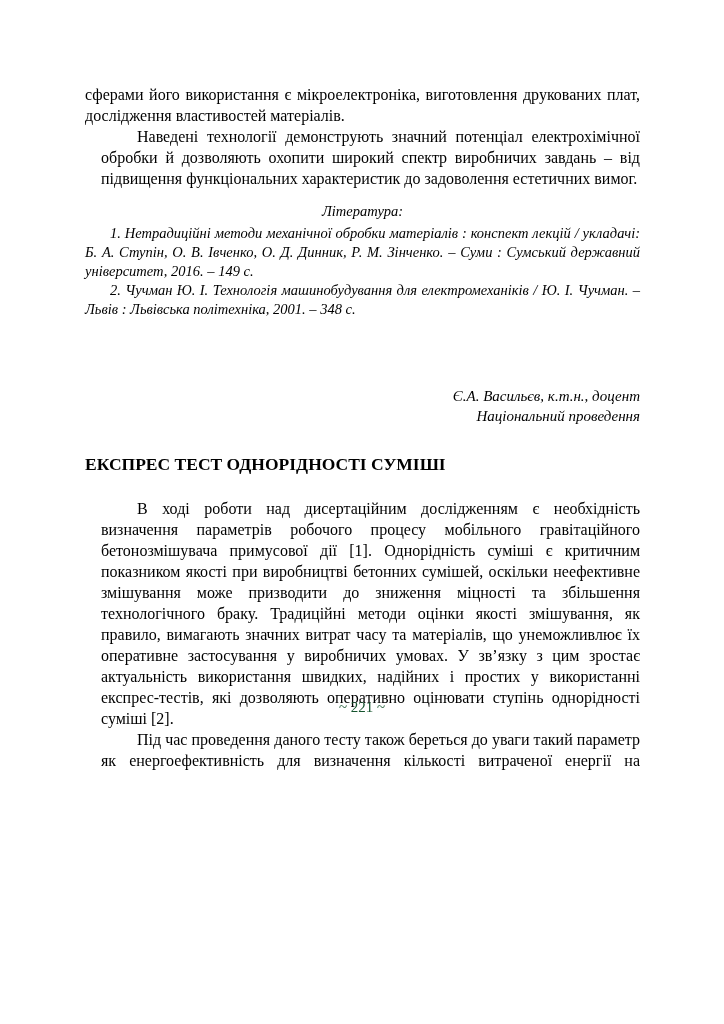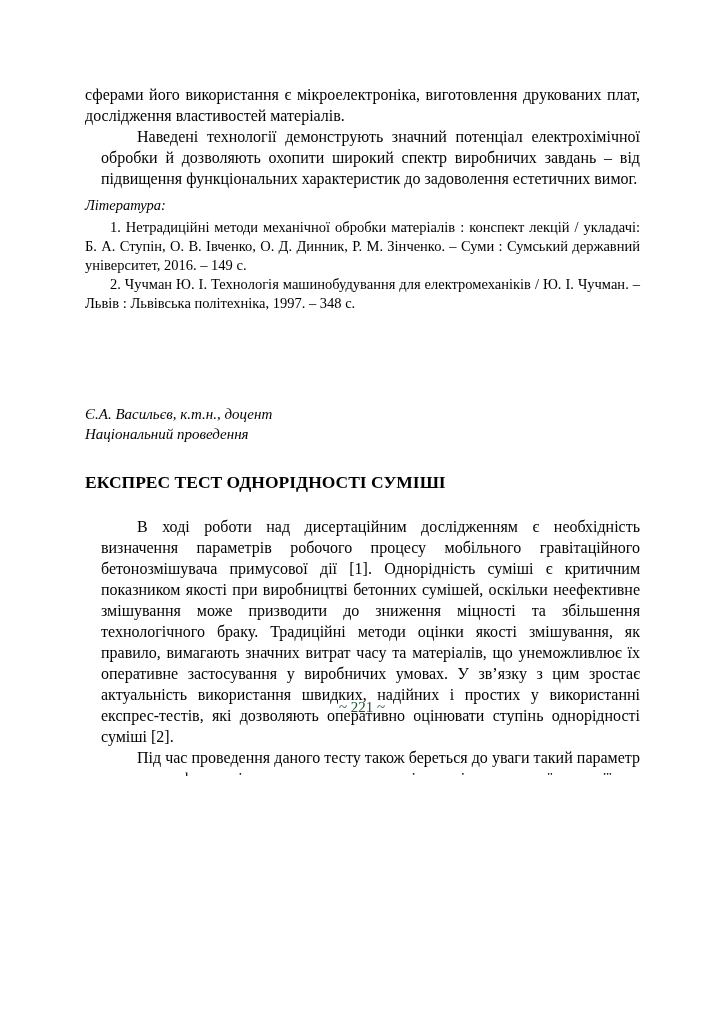--- a/index.html
+++ b/index.html
@@ -29,34 +29,37 @@
     font-size: 16px;
     line-height: 21px;
     text-align: justify;
   }
   .indent { text-indent: 36px; margin-left: 16px; }
 
   .ref-heading {
     font-size: 14.5px;
     line-height: 19px;
     font-style: italic;
-    margin: 7px 0 3px 0;
+    text-align: center;
+    margin: 13px 0 3px 0;
   }
   .ref {
     font-size: 14.5px;
     line-height: 19px;
+    font-style: italic;
     text-align: justify;
     text-indent: 25px;
   }
 
   .authors {
-    margin-top: 92px;
+    margin-top: 68px;
     font-size: 15px;
     line-height: 19.5px;
     font-style: italic;
+    text-align: right;
   }
 
   .title {
     font-size: 17.5px;
     line-height: 22px;
     font-weight: bold;
     text-align: left;
     margin: 27px 0 23px 0;
     font-family: inherit;
   }
@@ -78,21 +81,21 @@
   <div class="content">
 
     <p class="body-text">сферами його використання є мікроелектроніка, виготовлення друкованих плат, дослідження властивостей матеріалів.</p>
 
     <p class="body-text indent">Наведені технології демонструють значний потенціал електрохімічної обробки й дозволяють охопити широкий спектр виробничих завдань – від підвищення функціональних характеристик до задоволення естетичних вимог.</p>
 
     <p class="ref-heading">Література:</p>
 
     <p class="ref">1. Нетрадиційні методи механічної обробки матеріалів : конспект лекцій / укладачі: Б. А. Ступін, О. В. Івченко, О. Д. Динник, Р. М. Зінченко. – Суми : Сумський державний університет, 2016. – 149 с.</p>
 
-    <p class="ref">2. Чучман Ю. І. Технологія машинобудування для електромеханіків / Ю. І. Чучман. – Львів : Львівська політехніка, 1997. – 348 с.</p>
+    <p class="ref">2. Чучман Ю. І. Технологія машинобудування для електромеханіків / Ю. І. Чучман. – Львів : Львівська політехніка, 2001. – 348 с.</p>
 
     <div class="authors">
       <p>Є.А. Васильєв, к.т.н., доцент</p>
       <p>Національний проведення</p>
     </div>
 
     <h1 class="title">ЕКСПРЕС ТЕСТ ОДНОРІДНОСТІ СУМІШІ</h1>
 
     <p class="body-text indent">В ході роботи над дисертаційним дослідженням є необхідність визначення параметрів робочого процесу мобільного гравітаційного бетонозмішувача примусової дії [1]. Однорідність суміші є критичним показником якості при виробництві бетонних сумішей, оскільки неефективне змішування може призводити до зниження міцності та збільшення технологічного браку. Традиційні методи оцінки якості змішування, як правило, вимагають значних витрат часу та матеріалів, що унеможливлює їх оперативне застосування у виробничих умовах. У зв’язку з цим зростає актуальність використання швидких, надійних і простих у використанні експрес-тестів, які дозволяють оперативно оцінювати ступінь однорідності суміші [2].</p>
 

